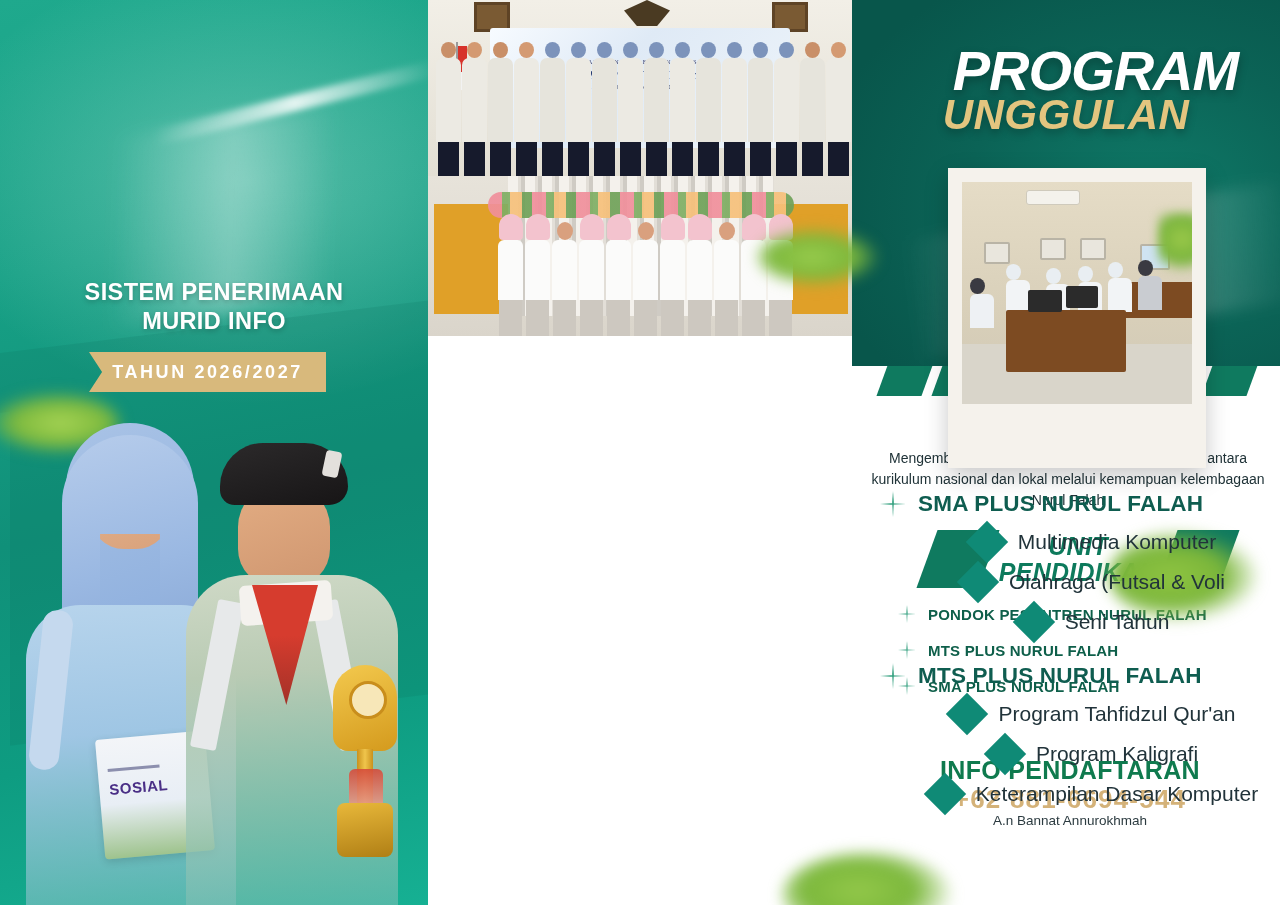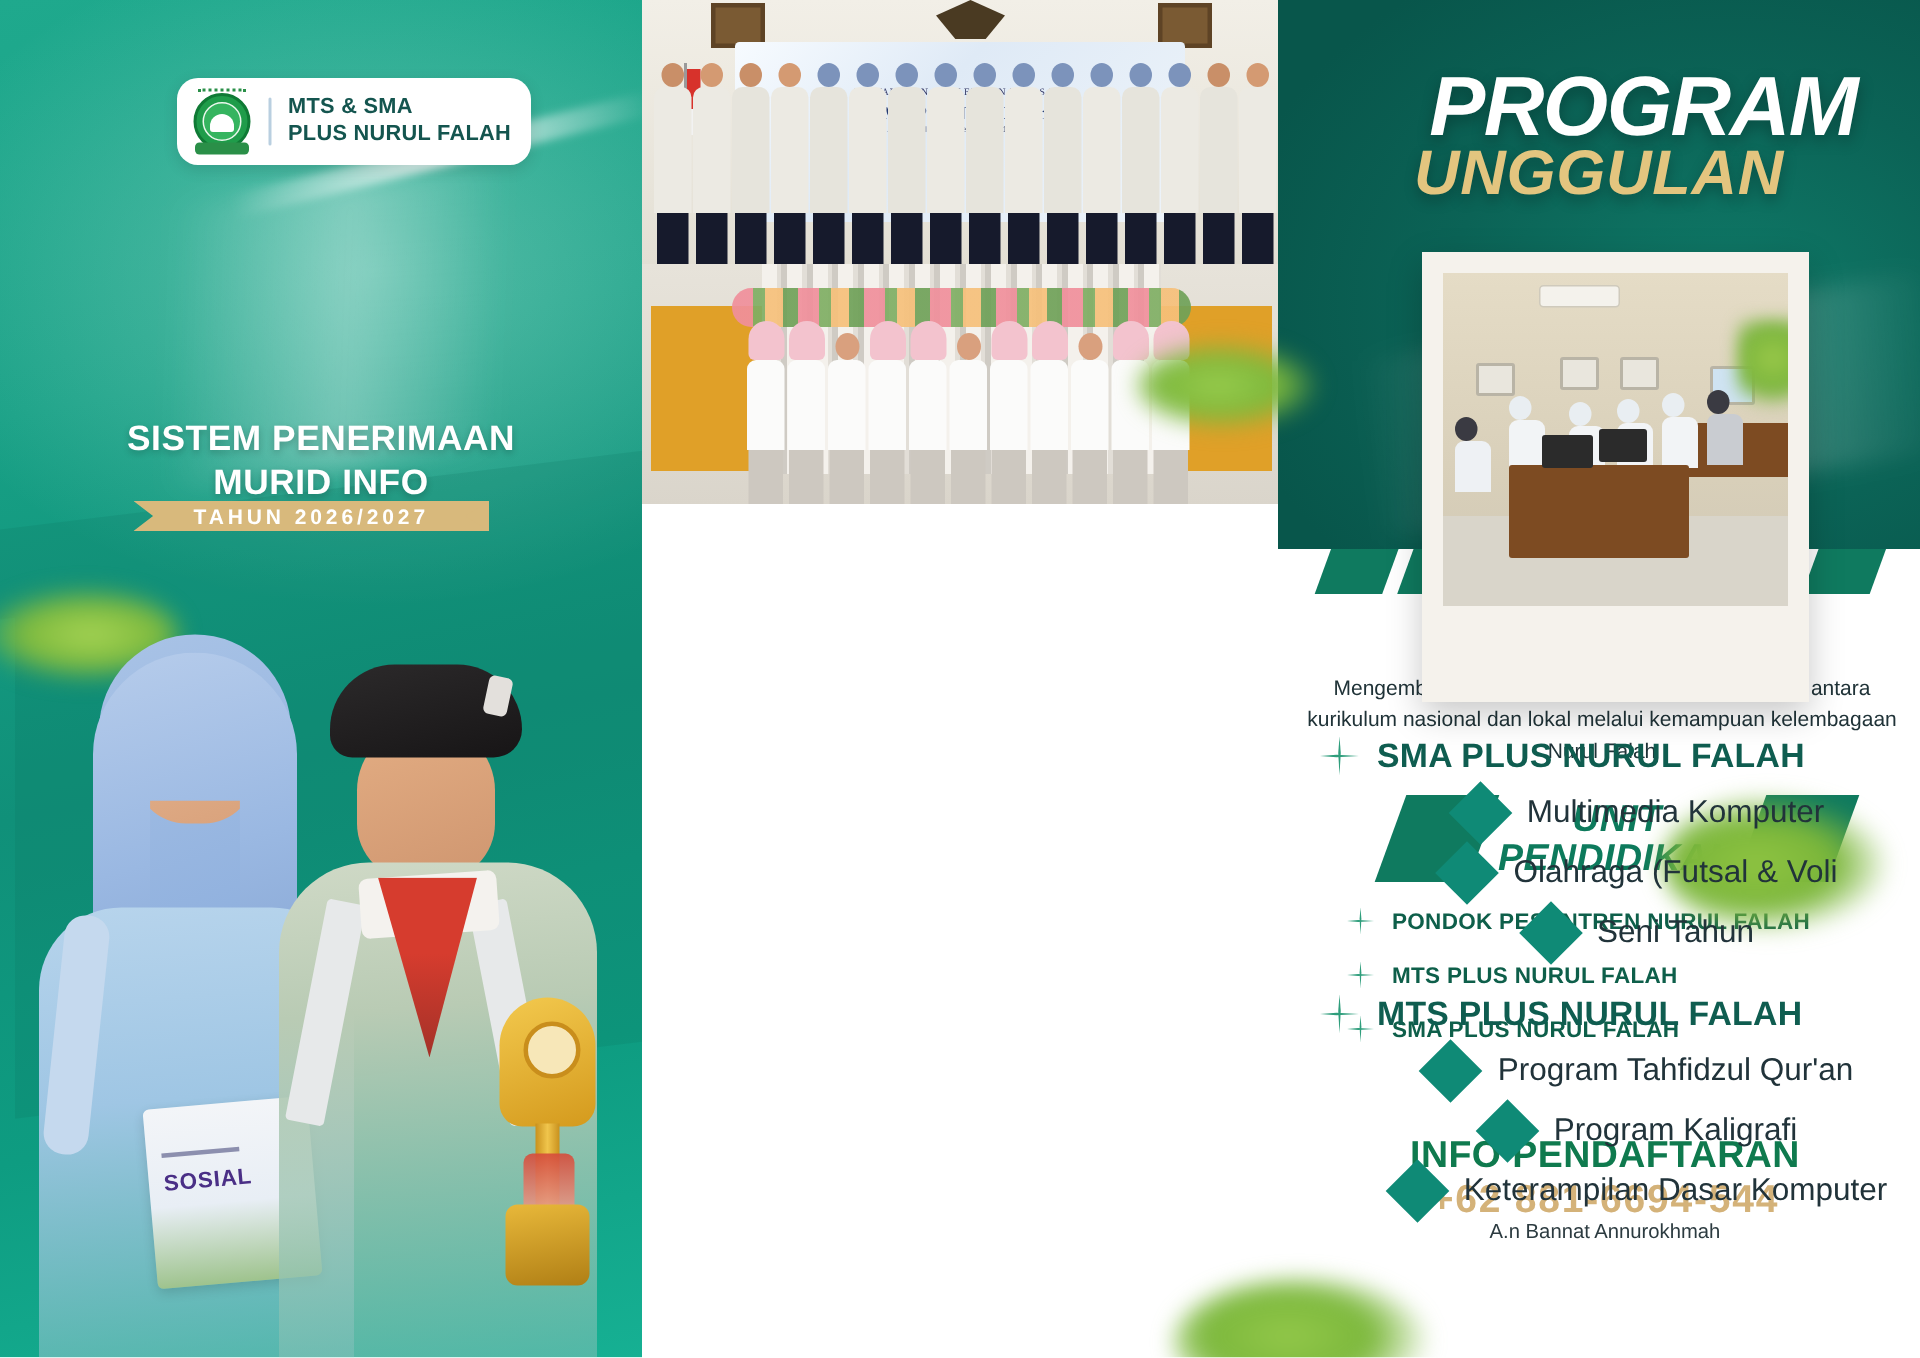--- a/index.html
+++ b/index.html
@@ -59,23 +59,23 @@
     -webkit-background-clip:text; background-clip:text; color:transparent;
     -webkit-text-stroke:9px #d8b264; paint-order:stroke fill;
     text-shadow:0 6px 16px rgba(0,0,0,.18);
   }
   .spmb-sub{
     position:absolute; left:0; top:278px; width:428px; text-align:center; z-index:5;
     color:#ffffff; font-size:23.5px; font-weight:700; line-height:1.22; letter-spacing:.4px;
     text-shadow:0 2px 5px rgba(0,0,0,.22);
   }
   .year-ribbon{
-    position:absolute; left:89px; top:334px; width:237px; height:20px; z-index:5;
+    position:absolute; left:89px; top:352px; width:237px; height:40px; z-index:5;
     background:#d8b97c; display:flex; align-items:center; justify-content:center;
-    color:#ffffff; font-size:14px; font-weight:700; letter-spacing:2.6px;
+    color:#ffffff; font-size:18px; font-weight:700; letter-spacing:2.6px;
     clip-path:polygon(0 0,100% 0,100% 100%,0 100%,5.5% 50%);
   }
   .year-ribbon:after{
     content:""; position:absolute; right:0; top:0; width:16px; height:100%;
     background:#d8b97c; clip-path:polygon(0 0,100% 0,0 50%,100% 100%,0 100%);
   }
 
   
   .students{ position:absolute; left:0; bottom:0; width:428px; height:520px; z-index:4; }
   .stu{ position:absolute; bottom:0; }
@@ -297,34 +297,20 @@
       <i class="win" style="left:60px;  top:240px;"></i>
       <i class="win" style="left:120px; top:252px;"></i>
       <i class="win" style="left:180px; top:264px;"></i>
       <i class="win" style="left:240px; top:276px;"></i>
       <i class="win" style="left:300px; top:288px;"></i>
       <i class="win" style="left:360px; top:300px;"></i>
     </div>
     <div class="streak"></div>
     <div class="streak2"></div>
 
-    <div class="logo-badge">
-      <div class="crest">
-        <div class="arab"></div>
-          <div class="ring"></div>
-          <div class="ring2"></div>
-        <div class="dome"></div>
-          <div class="ribbon"></div>
-      </div>
-      <div class="divider"></div>
-      <div class="badge-text">
-        <div>MTS &amp; SMA</div>
-        <div>PLUS NURUL FALAH</div>
-      </div>
-    </div>
 
     <div class="spmb-sub">
       <div>SISTEM PENERIMAAN</div>
       <div>MURID INFO</div>
     </div>
     <div class="year-ribbon">TAHUN 2026/2027</div>
 
     <div class="students">
       <div class="stu girl">
         <div class="hijab"></div>

